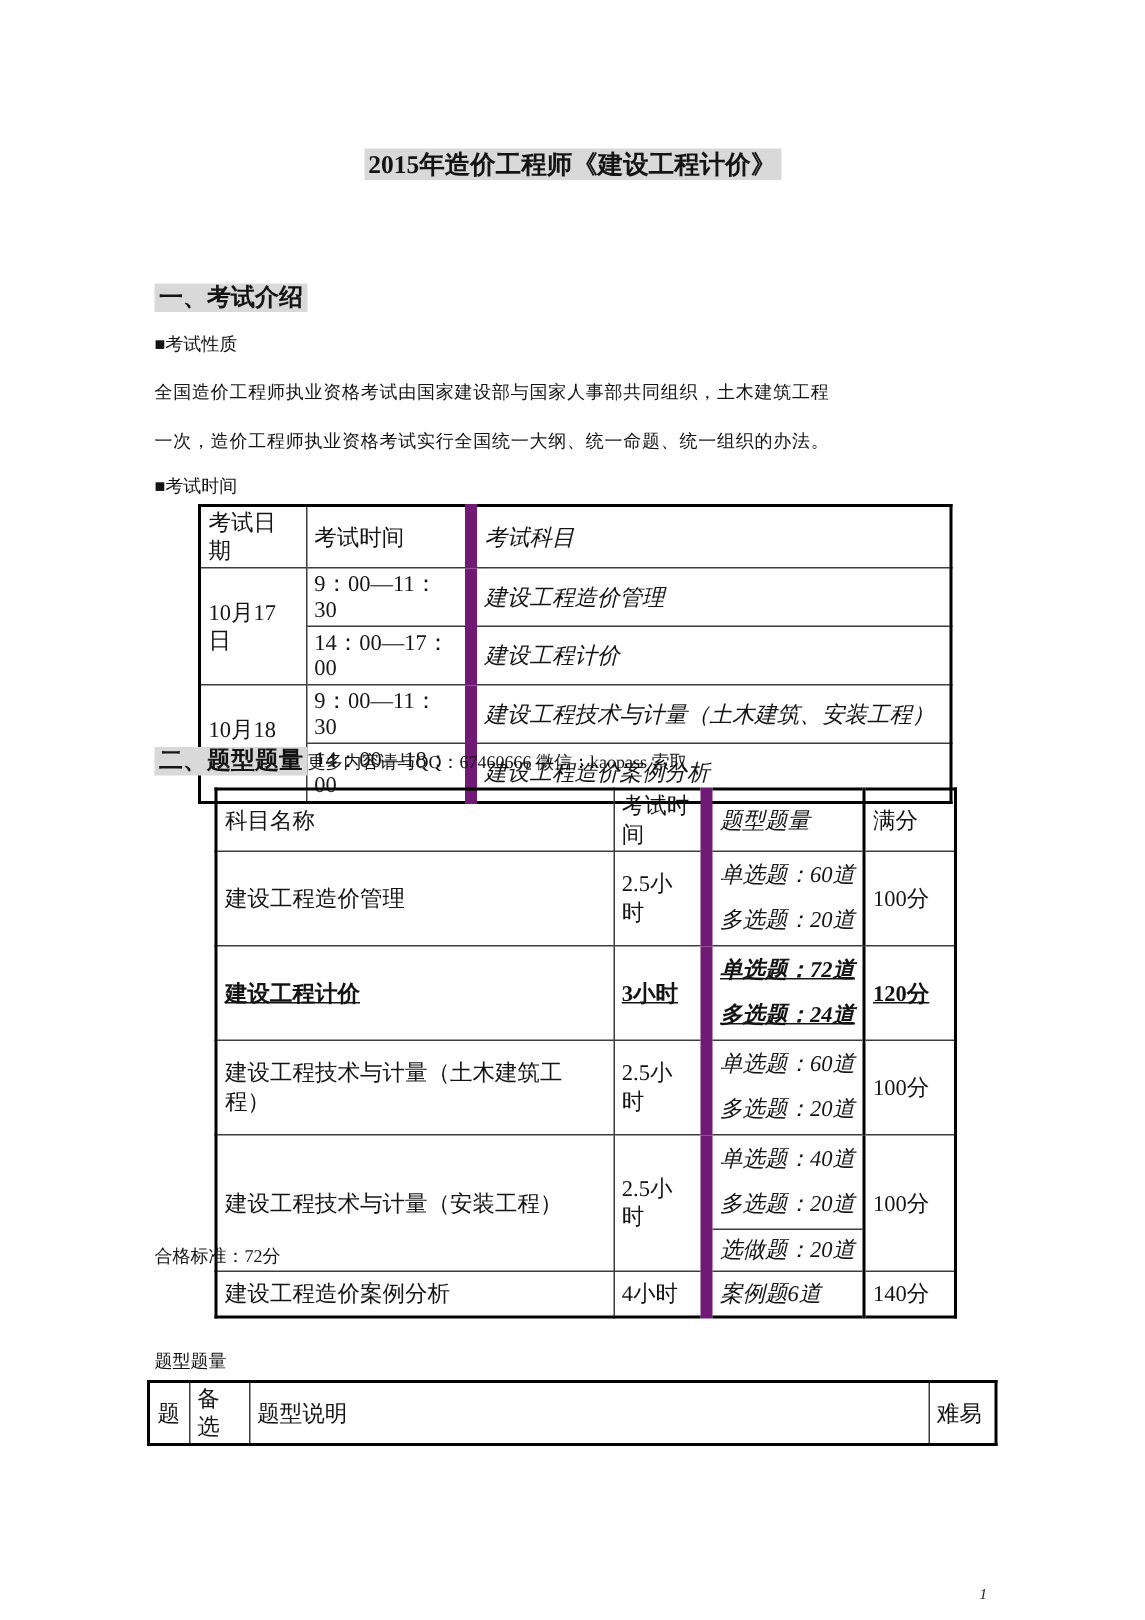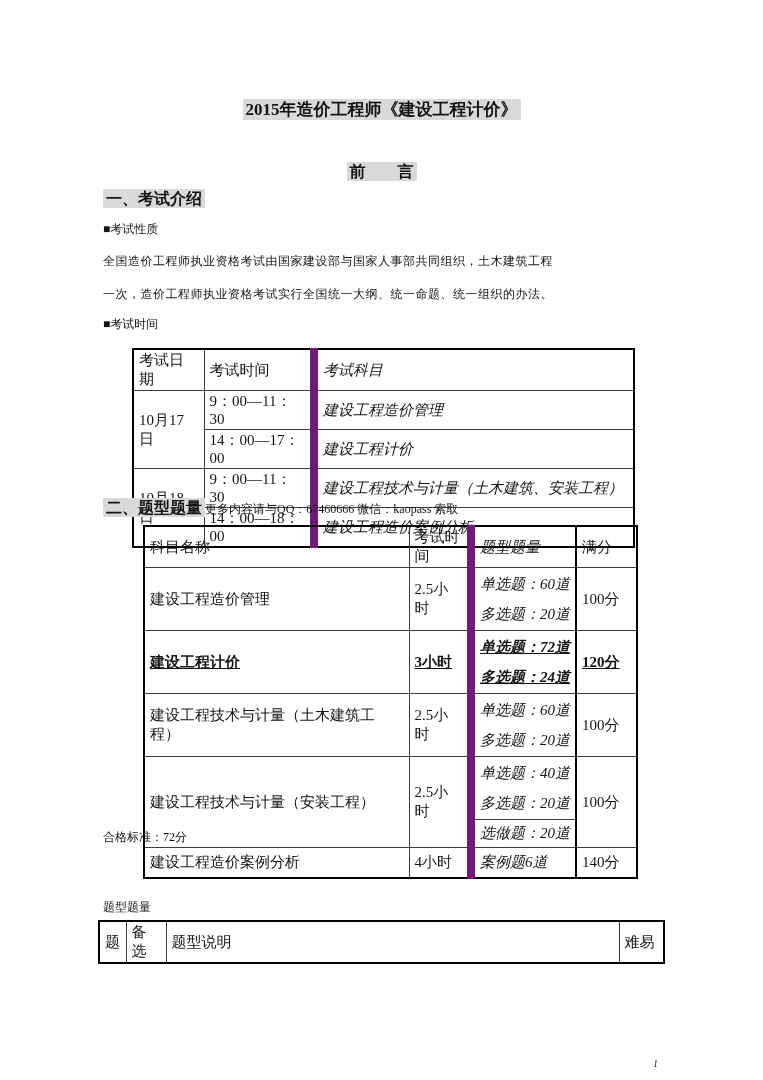--- a/index.html
+++ b/index.html
@@ -18,40 +18,37 @@
   .hl { background:#d9d9d9; padding:1px 3px; }
 
   table { position:absolute; border-collapse:collapse; table-layout:fixed; border:2px solid #000; }
   th, td {
     border:1px solid #3d3d3d; padding:1px 5px; font-size:15px;
     font-weight:normal; text-align:left; vertical-align:middle;
     overflow:hidden; box-sizing:border-box;
   }
   .thickL { border-left:8px solid #701a75;font-style:italic; }
   .thickR { border-right:2px solid #000; }
-  .t1 { left:132px; top:348px;padding-left:44px; }
+  .t1 { left:132px; top:336px;padding-left:44px; }
   .t2 { left:143px; top:525px; }
   .t3 { left:98px;  top:920px; }
   .twolines div { line-height:30px; white-space:nowrap;text-align:right; }
   .em td { font-weight:bold; text-decoration:underline; }
   .pageno {
     position:absolute; left:653px; top:1058px; font-size:10px;
     font-style:italic; font-family:"Liberation Serif",serif; color:#222;
   }
 </style>
 </head>
 <body>
 
 <div class="page">
 
   <div class="cline" style="top:99px">
     <span class="hl t17 b">2015年造价工程师《建设工程计价》</span>
-  </div>
-  <div class="cline" style="top:161px">
-    <span class="hl t16 b">前　　言</span>
   </div>
 
   <div class="abs t16 b" style="left:103px;top:188px">
     <span class="hl">一、考试介绍</span>
   </div>
   <div class="abs t15" style="left:103px;top:219px">■考试性质</div>
   <div class="abs t15 ls" style="left:103px;top:251px">全国造价工程师执业资格考试由国家建设部与国家人事部共同组织，土木建筑工程</div>
   <div class="abs t15 ls" style="left:103px;top:284px">一次，造价工程师执业资格考试实行全国统一大纲、统一命题、统一组织的办法。</div>
   <div class="abs t15" style="left:103px;top:314px">■考试时间</div>
 

